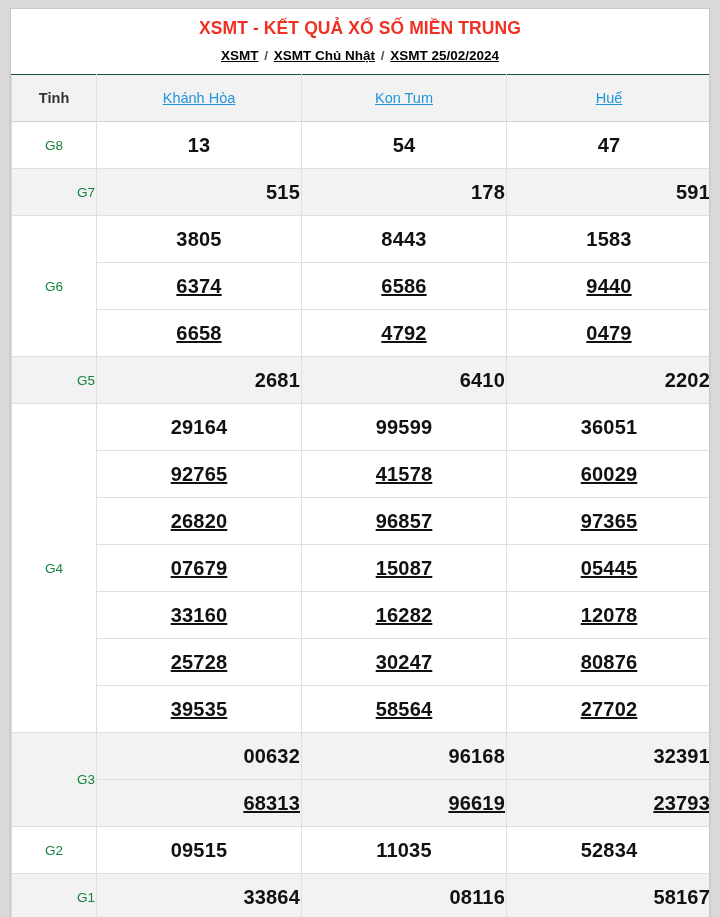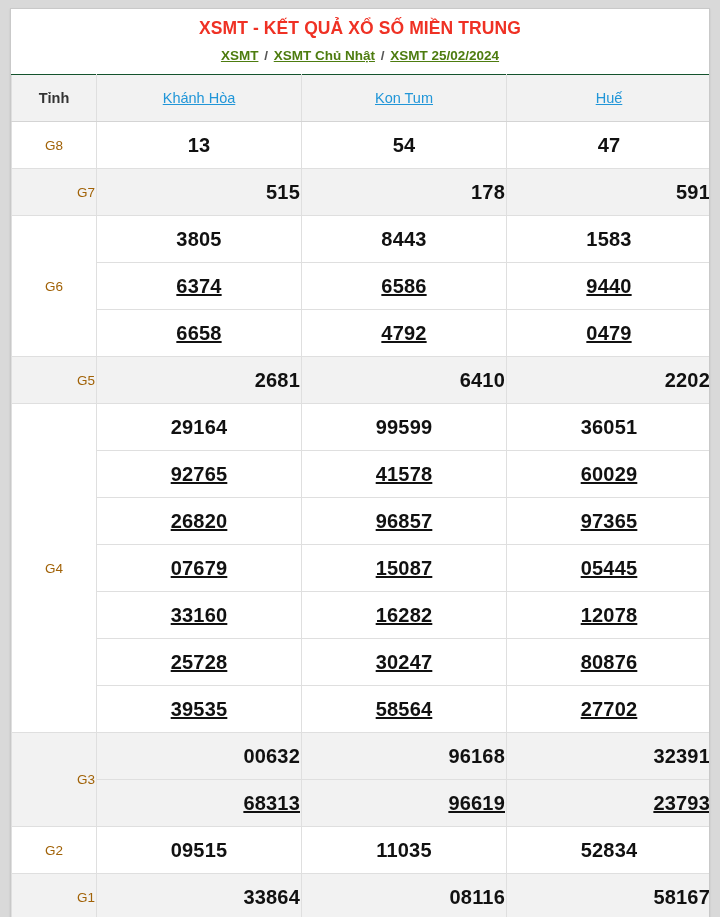--- a/index.html
+++ b/index.html
@@ -45,21 +45,21 @@
     line-height: 1.25;
     margin: 0 0 7px 0;
   }
   .breadcrumb {
     font-size: 13.5px;
     font-weight: 700;
     color: #333;
     line-height: 1.3;
   }
   .breadcrumb a {
-    color: #4d7c0f;
+    color: #000000;
     text-decoration: underline;
     font-weight: 700;
   }
   .breadcrumb .sep {
     color: #555;
     padding: 0 2px;
     font-weight: 700;
   }
 
   
@@ -92,21 +92,21 @@
   }
   thead th a.prov-link {
     color: #2196d8;
     text-decoration: underline;
     font-weight: 400;
     font-size: 14.5px;
   }
 
   
   td.prize-label {
-    color: #a16207;
+    color: #15803d;
     font-size: 13.5px;
     font-weight: 400;
     background: inherit;
   }
   
   td.num {
     color: #111111;
     font-weight: 700;
     font-size: 20px;
     letter-spacing: .2px;

